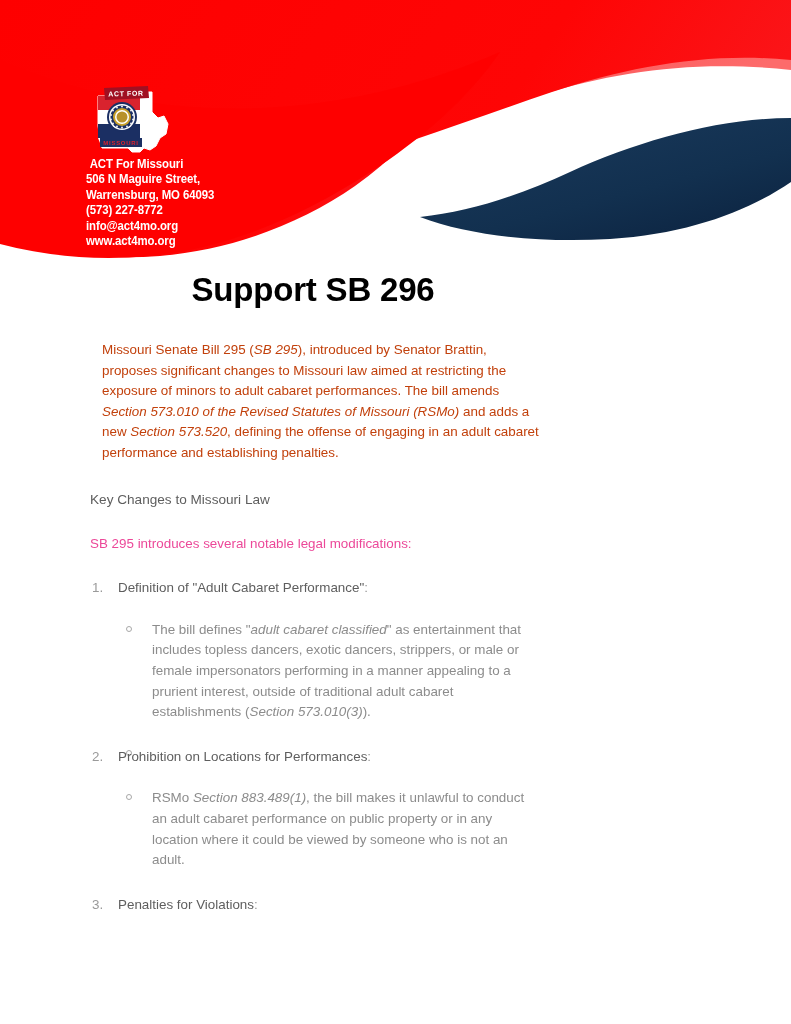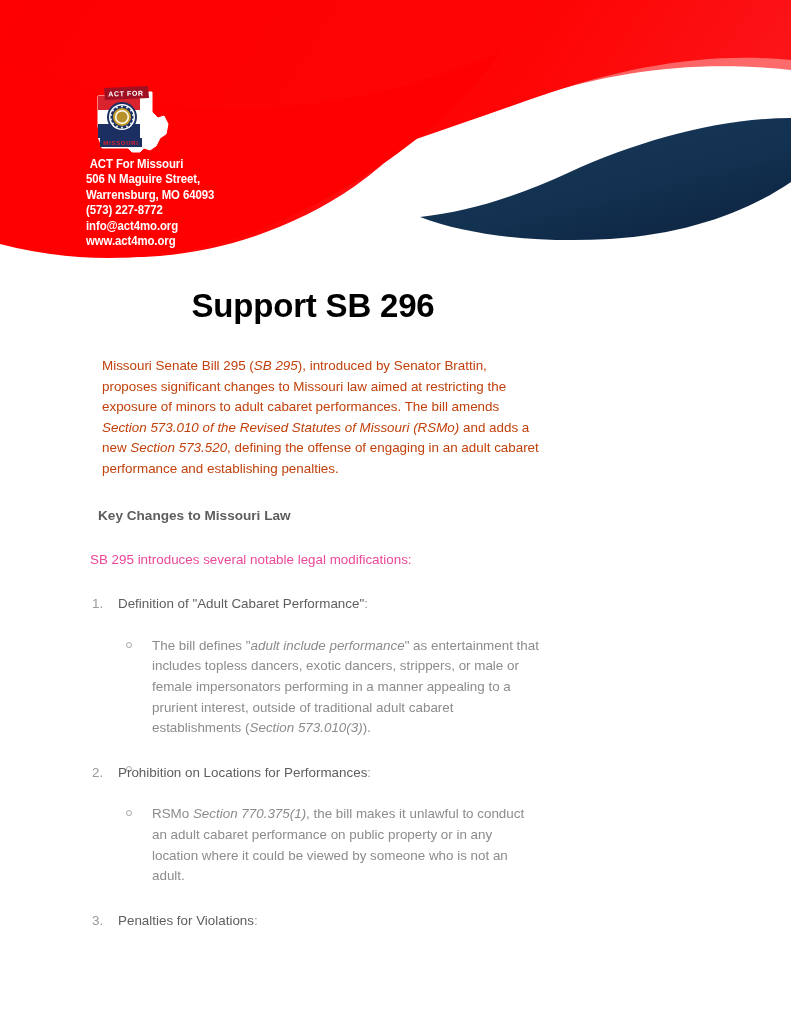--- a/index.html
+++ b/index.html
@@ -54,21 +54,21 @@
     transform-origin: left top;
     white-space: nowrap;
   }
   .contact div { white-space: nowrap; }
   .contact .org { padding-left: 4px; }
 
   
   .doc {
     position: absolute;
     left: 0;
-    top: 270px;
+    top: 254px;
     width: 626px;
   }
   .title {
     text-align: center;
     font-size: 33px;
     font-weight: bold;
     color: #000000;
     letter-spacing: -0.2px;
     margin: 16px 0 0 0;
     line-height: 40px;
@@ -91,22 +91,22 @@
     color: #c2410c;
     line-height: 20.6px;
     margin: 30px 0 0 12px;
     text-align: left;
   }
   p.intro i, .o-item i, .num-item i { font-style: italic; }
 
   h2.section {
     font-size: 13.6px;
     color: #5e5e5e;
-    font-weight: bold;
-    margin: 26px 0 0 8px;
+    font-weight: normal;
+    margin: 26px 0 0 0;
     line-height: 20px;
   }
 
   p.lead {
     font-size: 13.4px;
     color: #ec4899;
     line-height: 20.6px;
     margin: 24px 0 0 0;
   }
 
@@ -272,36 +272,36 @@
     <p class="lead">SB 295 introduces several notable legal modifications:</p>
 
     <ol class="numlist">
 
       <li class="num-item">
         <span class="num-marker">1.</span>
         <span>Definition of "Adult Cabaret Performance"</span><span class="tail">:</span>
         <ul class="sublist sub-wrap">
           <li class="o-item">
             <span class="o-bullet"></span>
-            <span>The bill defines "</span><i>adult include performance</i><span>" as entertainment that includes topless dancers, exotic dancers, strippers, or male or female impersonators performing in a manner appealing to a prurient interest, outside of traditional adult cabaret establishments (</span><i>Section 573.010(3)</i><span>).</span>
+            <span>The bill defines "</span><i>adult cabaret classified</i><span>" as entertainment that includes topless dancers, exotic dancers, strippers, or male or female impersonators performing in a manner appealing to a prurient interest, outside of traditional adult cabaret establishments (</span><i>Section 573.010(3)</i><span>).</span>
           </li>
           <li class="o-item">
             <span class="o-bullet"></span>
             <i></i><span></span>
           </li>
         </ul>
       </li>
 
       <li class="num-item">
         <span class="num-marker">2.</span>
         <span>Prohibition on Locations for Performances</span><span class="tail">:</span>
         <ul class="sublist sub-wrap">
           <li class="o-item">
             <span class="o-bullet"></span>
-            <span>RSMo </span><i>Section 770.375(1)</i><span>, the bill makes it unlawful to conduct an adult cabaret performance on public property or in any location where it could be viewed by someone who is not an adult.</span>
+            <span>RSMo </span><i>Section 883.489(1)</i><span>, the bill makes it unlawful to conduct an adult cabaret performance on public property or in any location where it could be viewed by someone who is not an adult.</span>
           </li>
         </ul>
       </li>
 
       <li class="num-item">
         <span class="num-marker">3.</span>
         <span>Penalties for Violations</span><span class="tail">:</span>
       </li>
 
     </ol>

